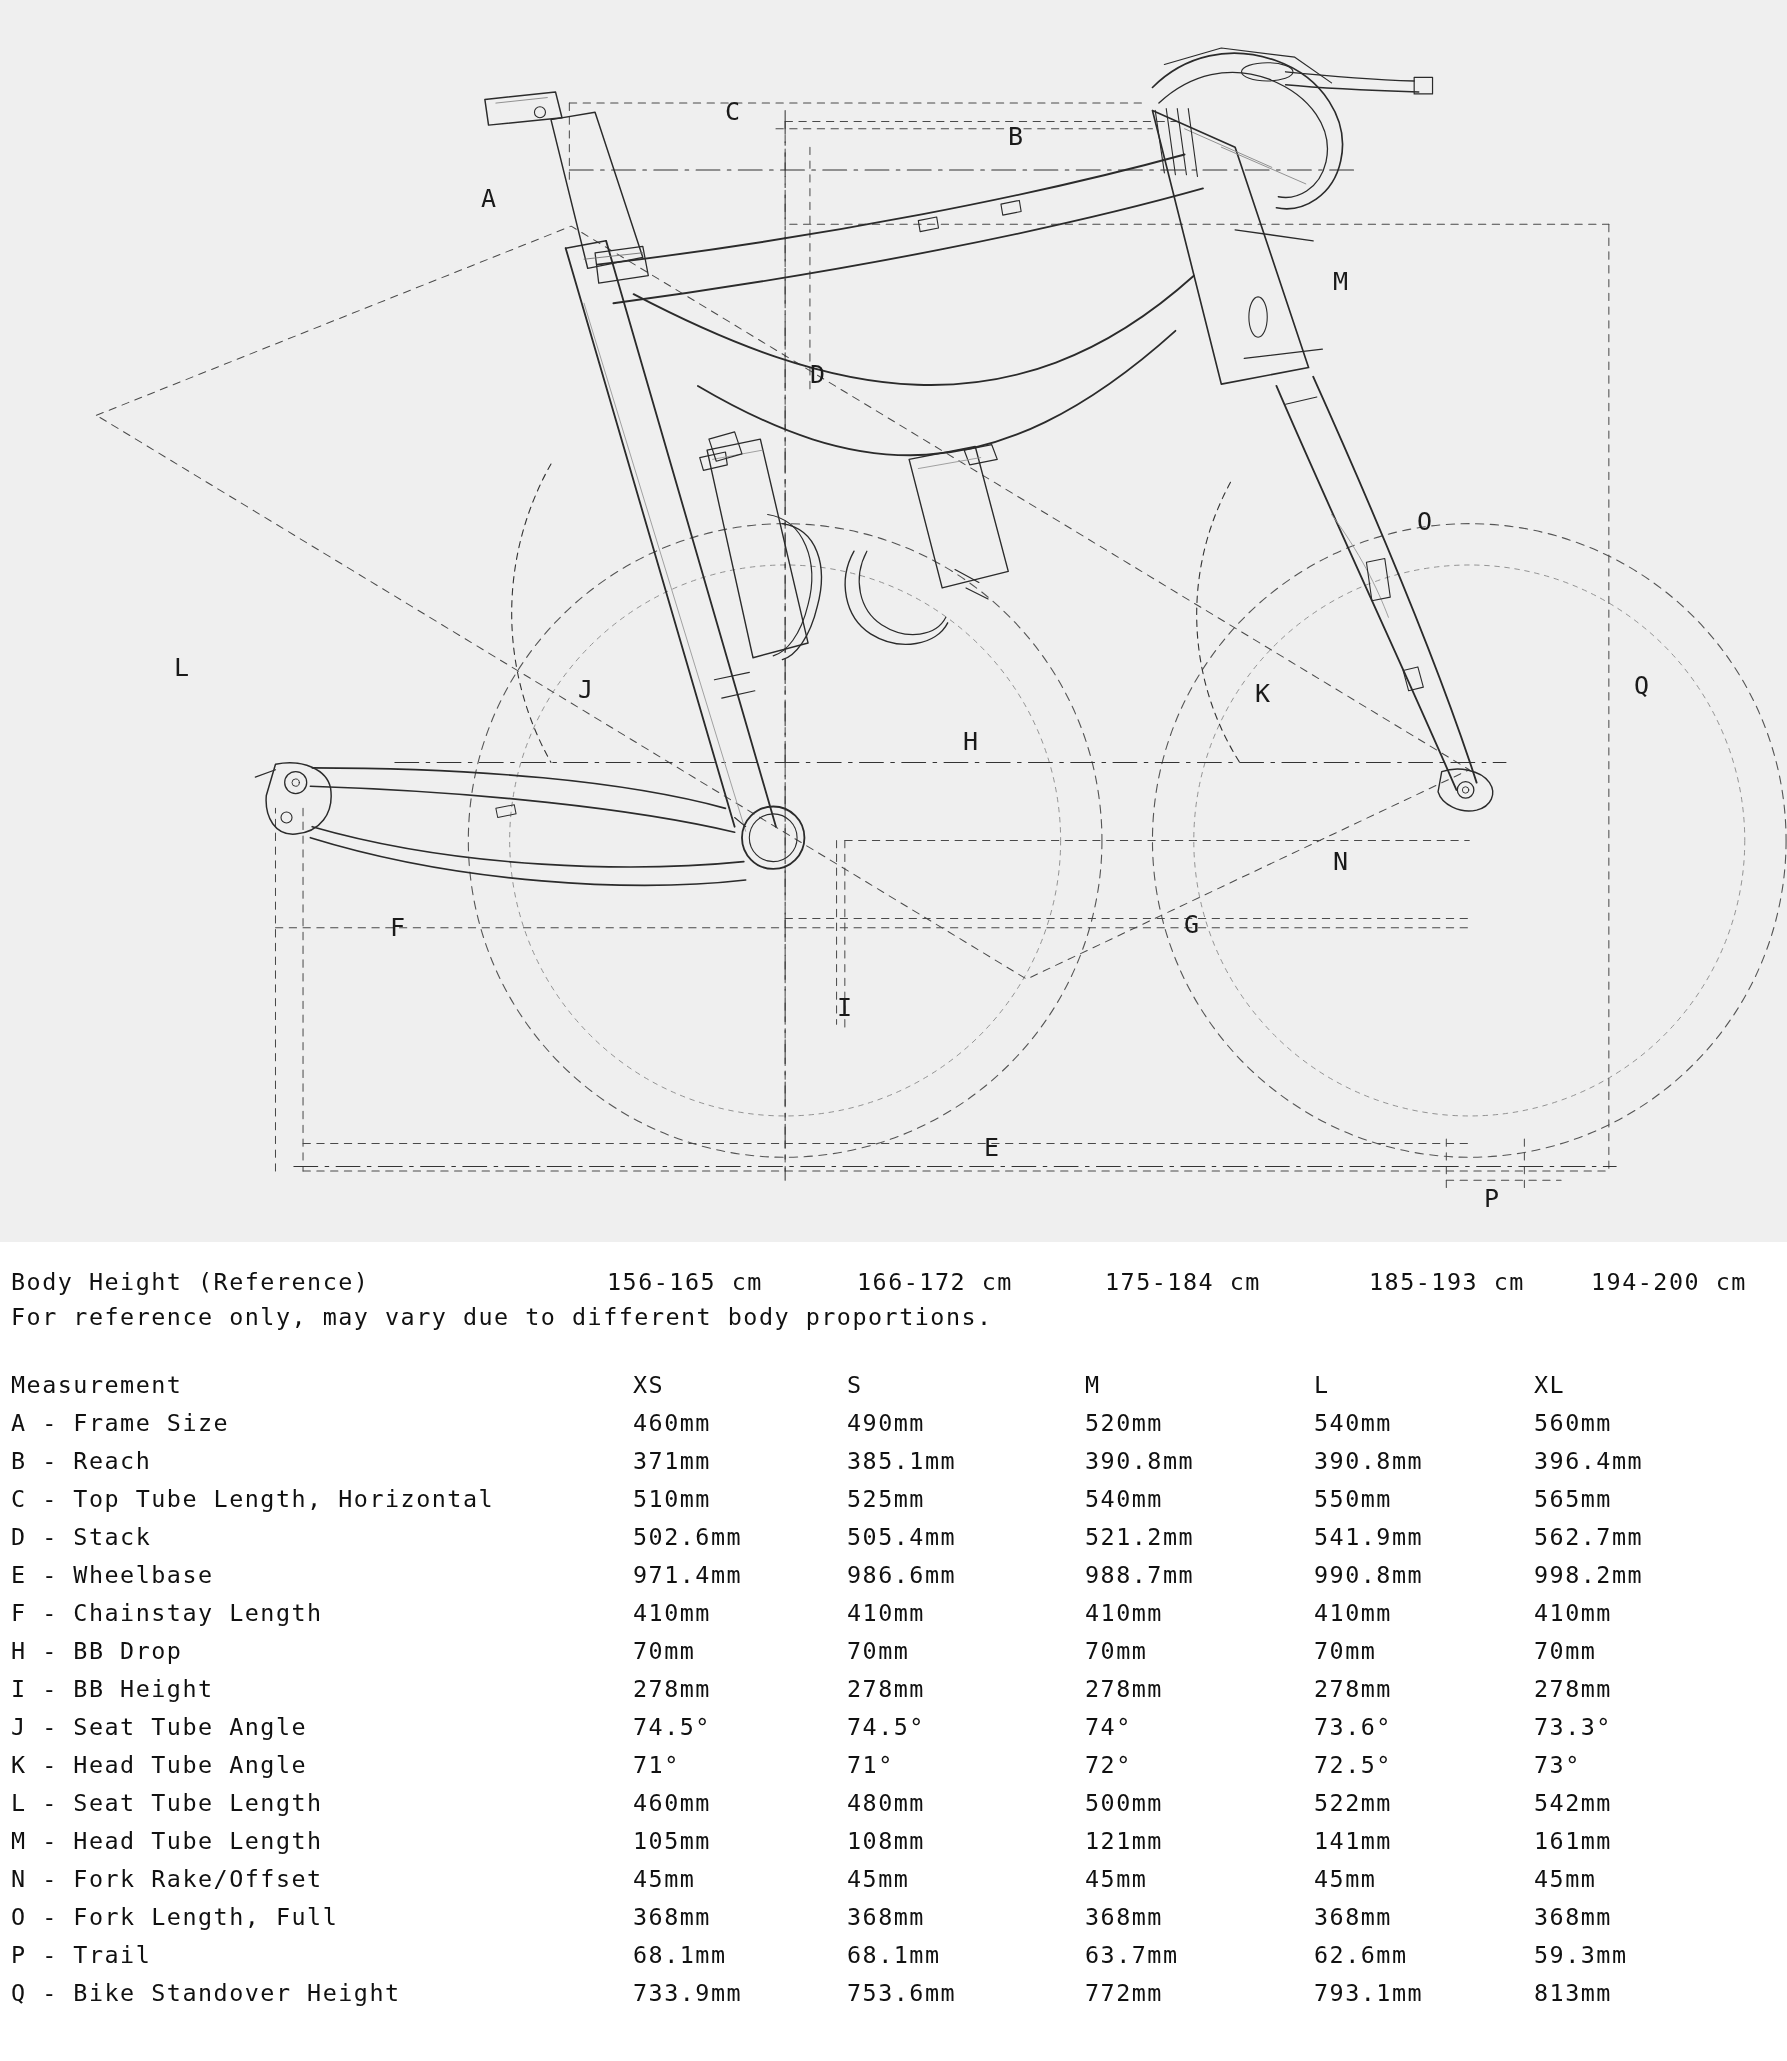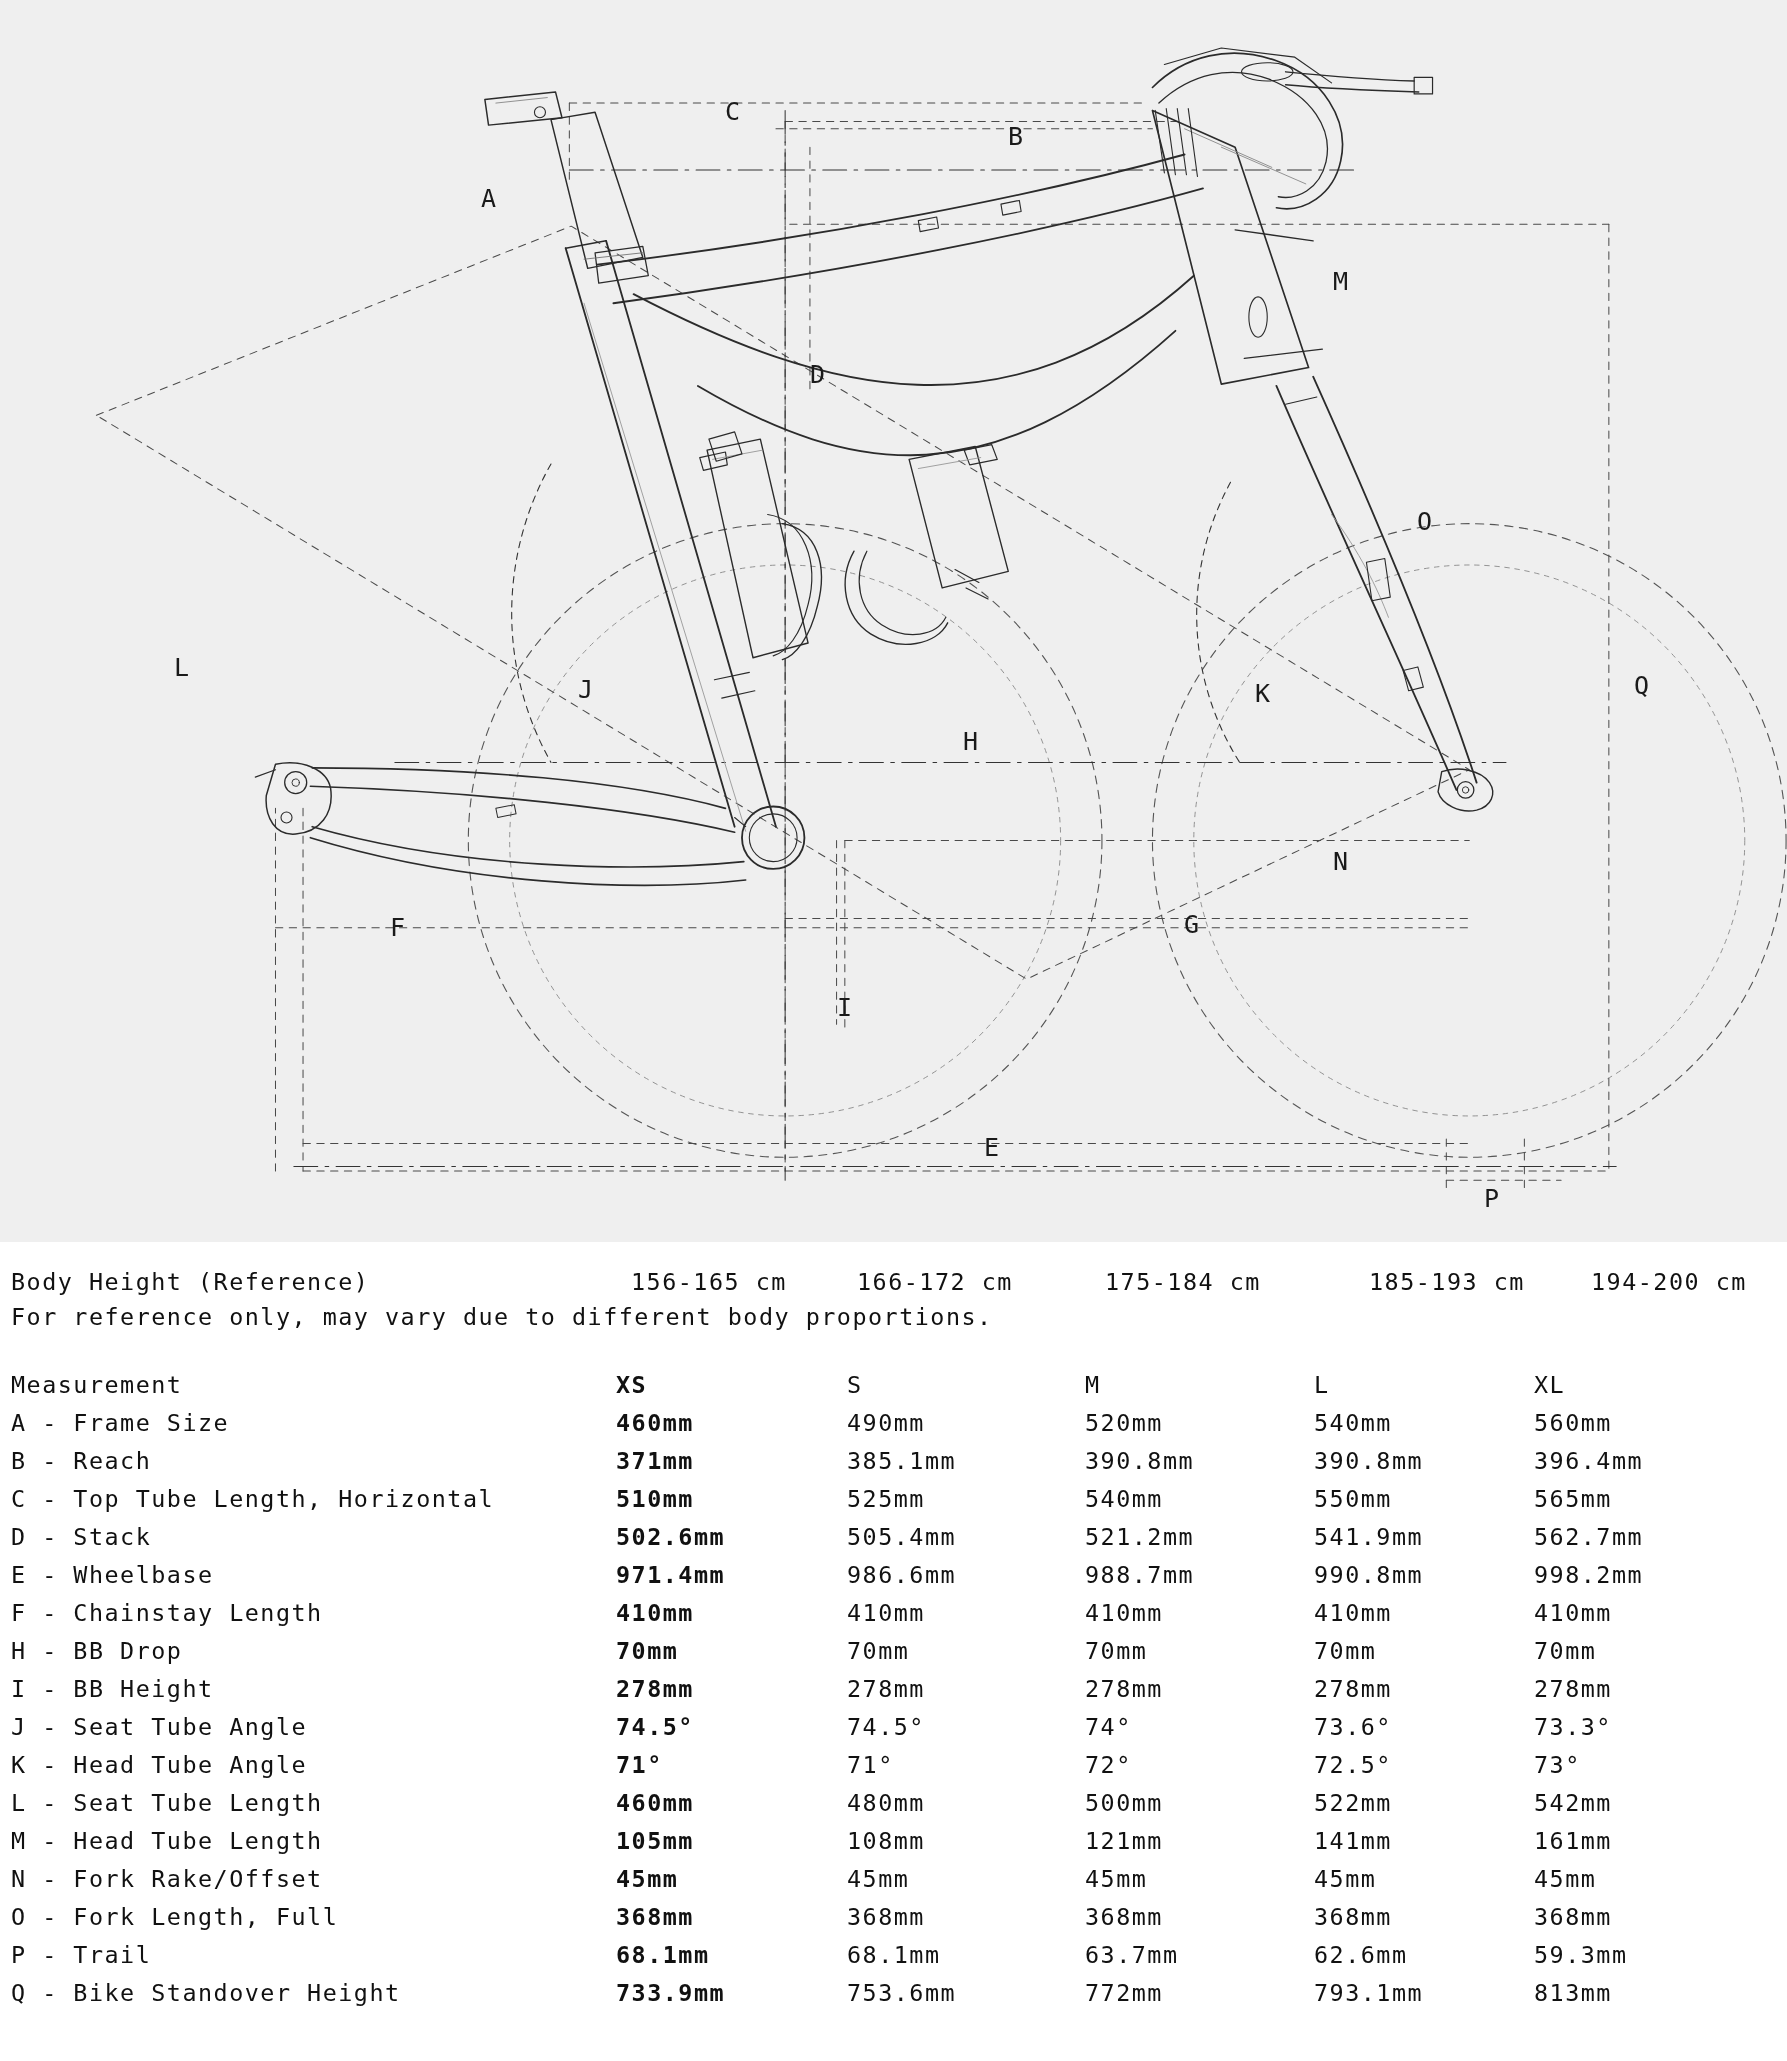--- a/index.html
+++ b/index.html
@@ -99,21 +99,21 @@
   .cell {
     position: absolute;
     top: 0;
     font-family: "DejaVu Sans Mono", monospace;
     font-size: 23.4px;
     letter-spacing: 1.5px;
     color: #111111;
     white-space: pre;
   }
   .c-meas { left: 0; }
-  .c-xs  { left: 605px; font-weight: bold; }
+  .c-xs  { left: 622px; }
   .c-s   { left: 836px; }
   .c-m   { left: 1074px; }
   .c-l   { left: 1303px; }
   .c-xl  { left: 1523px; }
 </style>
 </head>
 <body>
 
 <div id="page">
 
@@ -282,21 +282,21 @@
     <div class="dim-label" style="left:1333px;top:849px;">N</div>
     <div class="dim-label" style="left:1417px;top:509px;">O</div>
     <div class="dim-label" style="left:1484px;top:1186px;">P</div>
     <div class="dim-label" style="left:1634px;top:673px;">Q</div>
   </div>
 
   <div id="text-panel">
 
     <div id="body-height-row">
       <span class="mono" id="body-height-label">Body Height (Reference)</span>
-      <span class="mono bh-val" style="left:596px;margin-left:24px;">156-165 cm</span>
+      <span class="mono bh-val" style="left:596px;">156-165 cm</span>
       <span class="mono bh-val" style="left:846px;">166-172 cm</span>
       <span class="mono bh-val" style="left:1094px;">175-184 cm</span>
       <span class="mono bh-val" style="left:1334px;margin-left:24px;">185-193 cm</span>
       <span class="mono bh-val" style="left:1580px;">194-200 cm</span>
     </div>
 
     <div class="mono" id="reference-note">For reference only, may vary due to different body proportions.</div>
 
     <div id="table-wrap">
 

